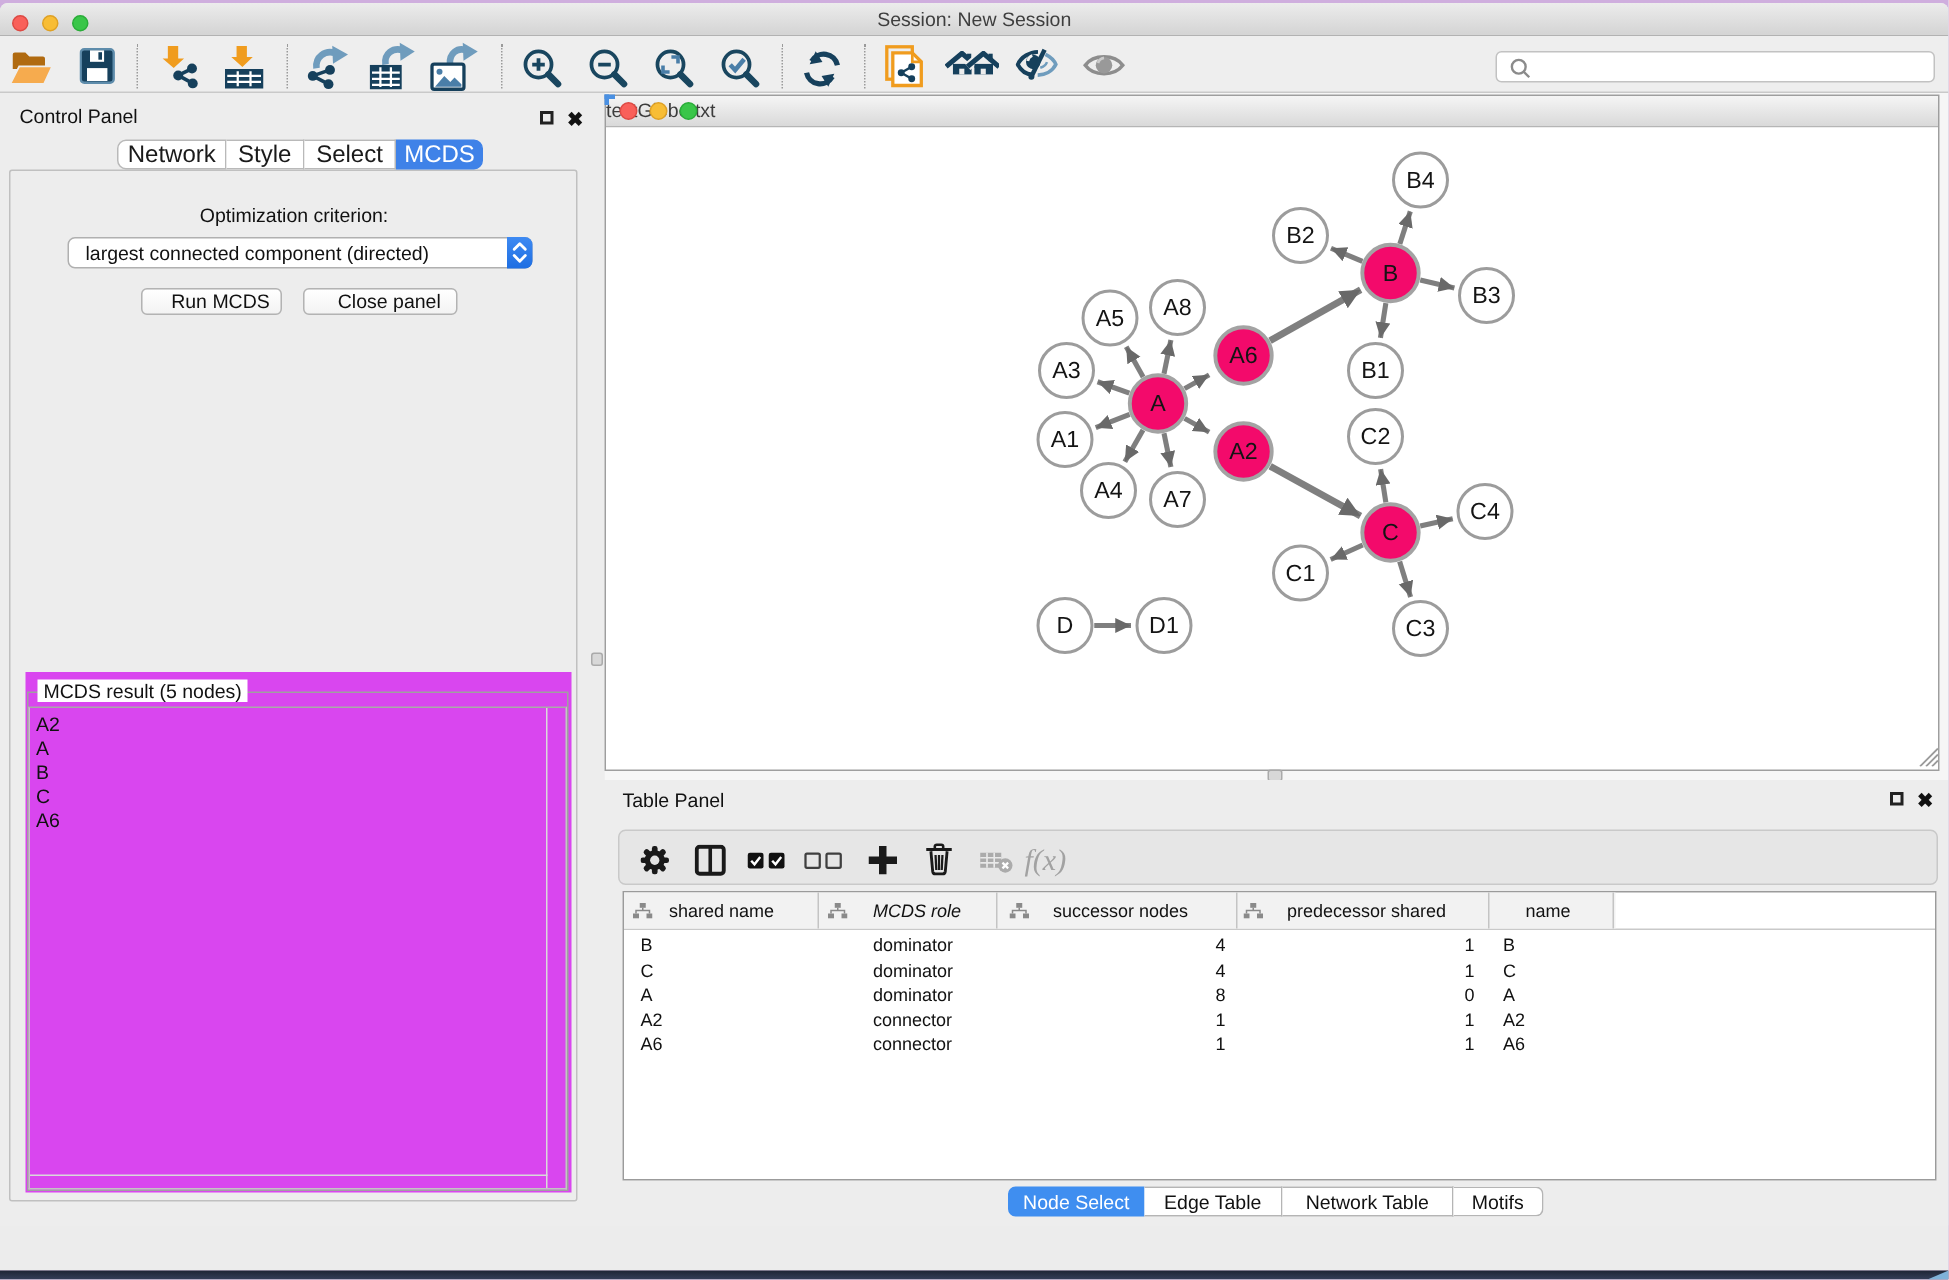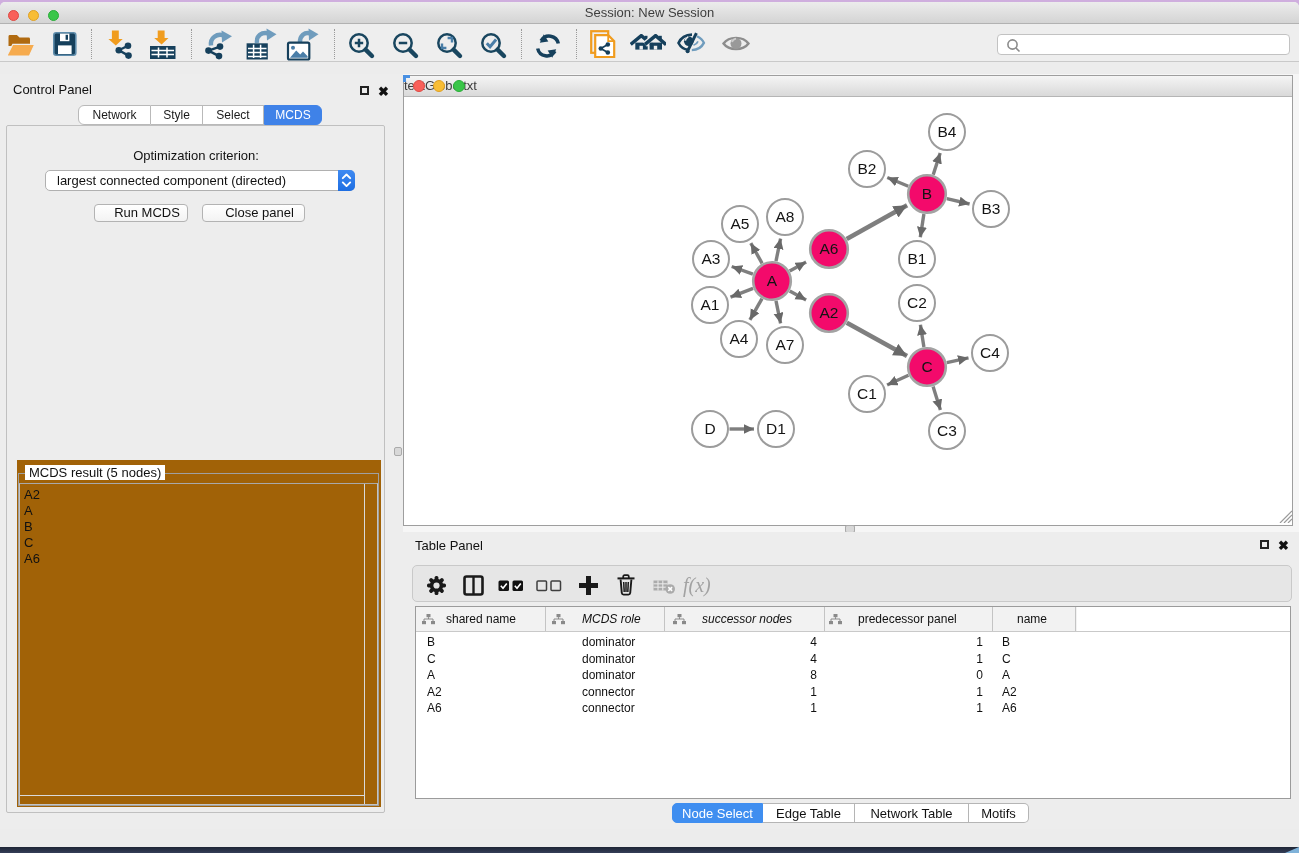--- a/index.html
+++ b/index.html
@@ -12,34 +12,34 @@
 
 #titlebar { left:0; top:0; width:1299px; height:22px; background:linear-gradient(#ececec,#d4d4d4); border-bottom:1px solid #b2b2b2; border-radius:5px 5px 0 0; }
 .tl { position:absolute; top:7.5px; width:11px; height:11px; border-radius:50%; }
 #title { width:100%; text-align:center; font-size:13px; color:#3e3e3e; line-height:21px; }
 
 #toolbar { left:0; top:22px; width:1299px; height:38px; background:#eeeeee; border-bottom:1px solid #c9c9c9; }
 .sep { position:absolute; top:5px; height:30px; width:0; border-left:1px dotted #9a9a9a; }
 .ticon { position:absolute; top:4px; }
 #searchbox { position:absolute; left:997px; top:10px; width:293px; height:21px; background:#fff; border:1px solid #c2c2c2; border-radius:4px; }
 
-#content { left:0; top:72px; width:1299px; height:755px; background:#ededed; }
+#content { left:0; top:60px; width:1299px; height:755px; background:#ededed; }
 #mdi { left:403px; top:0; width:896px; height:458px; background:#f6f6f6; }
 
 #cpanel { left:0; top:0; width:392px; height:755px; background:#ededed; }
 #cpanel-h { left:13px; top:8px; font-size:13px; color:#111; }
 .mini-float { position:absolute; width:9px; height:9px; border:2px solid #222; }
 .mini-x { position:absolute; font-size:13px; font-weight:bold; color:#111; line-height:11px; }
-.tab { position:absolute; top:31px; height:20px; background:#fff; border:1px solid #b9b9b9; font-size:12px; color:#1a1a1a; text-align:center; line-height:19px; }
+.tab { position:absolute; top:31px; height:20px; background:#fff; border:1px solid #b9b9b9; font-size:16px; color:#1a1a1a; text-align:center; line-height:19px; }
 #tabpanel { left:6px; top:51px; width:379px; height:688px; background:#ededed; border:1px solid #c0c0c0; border-radius:2px; }
 #optlabel { left:0; top:74px; width:392px; text-align:center; font-size:13px; color:#111; }
 #selbox { left:45px; top:96px; width:310px; height:21px; background:#fff; border:1px solid #b0b0b0; border-radius:5px; font-size:13px; color:#111; line-height:19px; padding-left:11px; }
 #spinner { left:338px; top:96px; width:17px; height:21px; border-radius:0 5px 5px 0; background:linear-gradient(#3e8af2,#1e6ee2); }
 .btn { position:absolute; top:130px; height:18px; background:linear-gradient(#ffffff,#f3f3f3); border:1px solid #b3b3b3; border-radius:4px; font-size:13px; color:#111; text-align:center; line-height:16px;padding-left:12px; }
-#resultbox { left:17px; top:386px; width:364px; height:347px; background:#a16207; }
+#resultbox { left:17px; top:386px; width:364px; height:347px; background:#d946ef; }
 #fieldset { left:1px; top:13px; width:361px; height:333px; border:1px solid #a0a0a0; }
 #legend { left:8px; top:5px; background:#fff; padding:0 4px; font-size:13px; color:#111; }
 #innerlist { left:2px; top:23px; width:359px; height:322px; border:1px solid #c4c4c4; border-top:1px solid #a9a9a9; }
 .li { position:absolute; left:4px; font-size:13px; color:#111; }
 
 #vsplit { left:392px; top:0; width:11px; height:755px; background:#ededed; }
 #vhandle { left:394px; top:373px; width:8px; height:9px; background:#d8d8d8; border:1px solid #aaa; border-radius:2px; }
 
 #gwin { left:403px; top:1px; width:890px; height:451px; background:#fff; border:1px solid #9e9e9e; }
 #gtitle { left:0; top:0; width:888px; height:21px; background:linear-gradient(#f5f5f5,#d9d9d9); border-bottom:1px solid #b5b5b5; }
@@ -424,33 +424,33 @@
                 <span style="position:absolute;left:36px;top:0;font-style:italic;">MCDS role</span>
               </div>
               <svg style="position:absolute;left:136px;top:7px" width="13" height="11" viewBox="0 0 13 11">
                 <g fill="#8a8a8a">
                   <rect x="4.5" y="0" width="4" height="3.2"></rect>
                   <rect x="0" y="7" width="4" height="3.2"></rect>
                   <rect x="9" y="7" width="4" height="3.2"></rect>
                 </g>
                 <path d="M6.5,3.2 V5 M2,7 V5 H11 V7" fill="none" stroke="#8a8a8a" stroke-width="1"></path>
               </svg>
-              <div class="hcell" style="left:249px;width:160px;font-style:italic;">
+              <div class="hcell" style="left:249px;width:160px;">
                 <span style="position:absolute;left:37px;top:0;">successor nodes</span>
               </div>
               <svg style="position:absolute;left:257px;top:7px" width="13" height="11" viewBox="0 0 13 11">
                 <g fill="#8a8a8a">
                   <rect x="4.5" y="0" width="4" height="3.2"></rect>
                   <rect x="0" y="7" width="4" height="3.2"></rect>
                   <rect x="9" y="7" width="4" height="3.2"></rect>
                 </g>
                 <path d="M6.5,3.2 V5 M2,7 V5 H11 V7" fill="none" stroke="#8a8a8a" stroke-width="1"></path>
               </svg>
               <div class="hcell" style="left:409px;width:168px;">
-                <span style="position:absolute;left:33px;top:0;">predecessor panel</span>
+                <span style="position:absolute;left:33px;top:0;">predecessor shared</span>
               </div>
               <svg style="position:absolute;left:413px;top:7px" width="13" height="11" viewBox="0 0 13 11">
                 <g fill="#8a8a8a">
                   <rect x="4.5" y="0" width="4" height="3.2"></rect>
                   <rect x="0" y="7" width="4" height="3.2"></rect>
                   <rect x="9" y="7" width="4" height="3.2"></rect>
                 </g>
                 <path d="M6.5,3.2 V5 M2,7 V5 H11 V7" fill="none" stroke="#8a8a8a" stroke-width="1"></path>
               </svg>
               <div class="hcell" style="left:577px;width:83px;border-right:1px solid #c4c4c4;">

